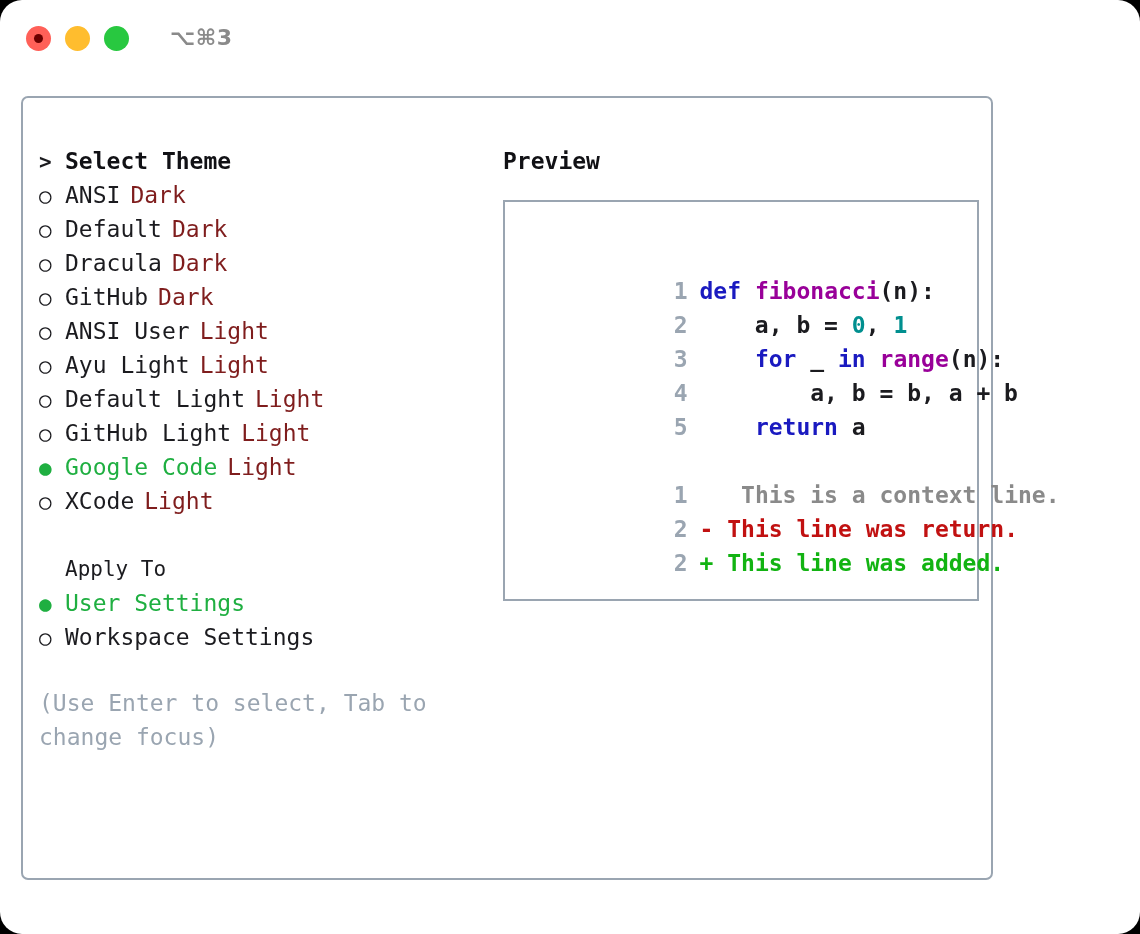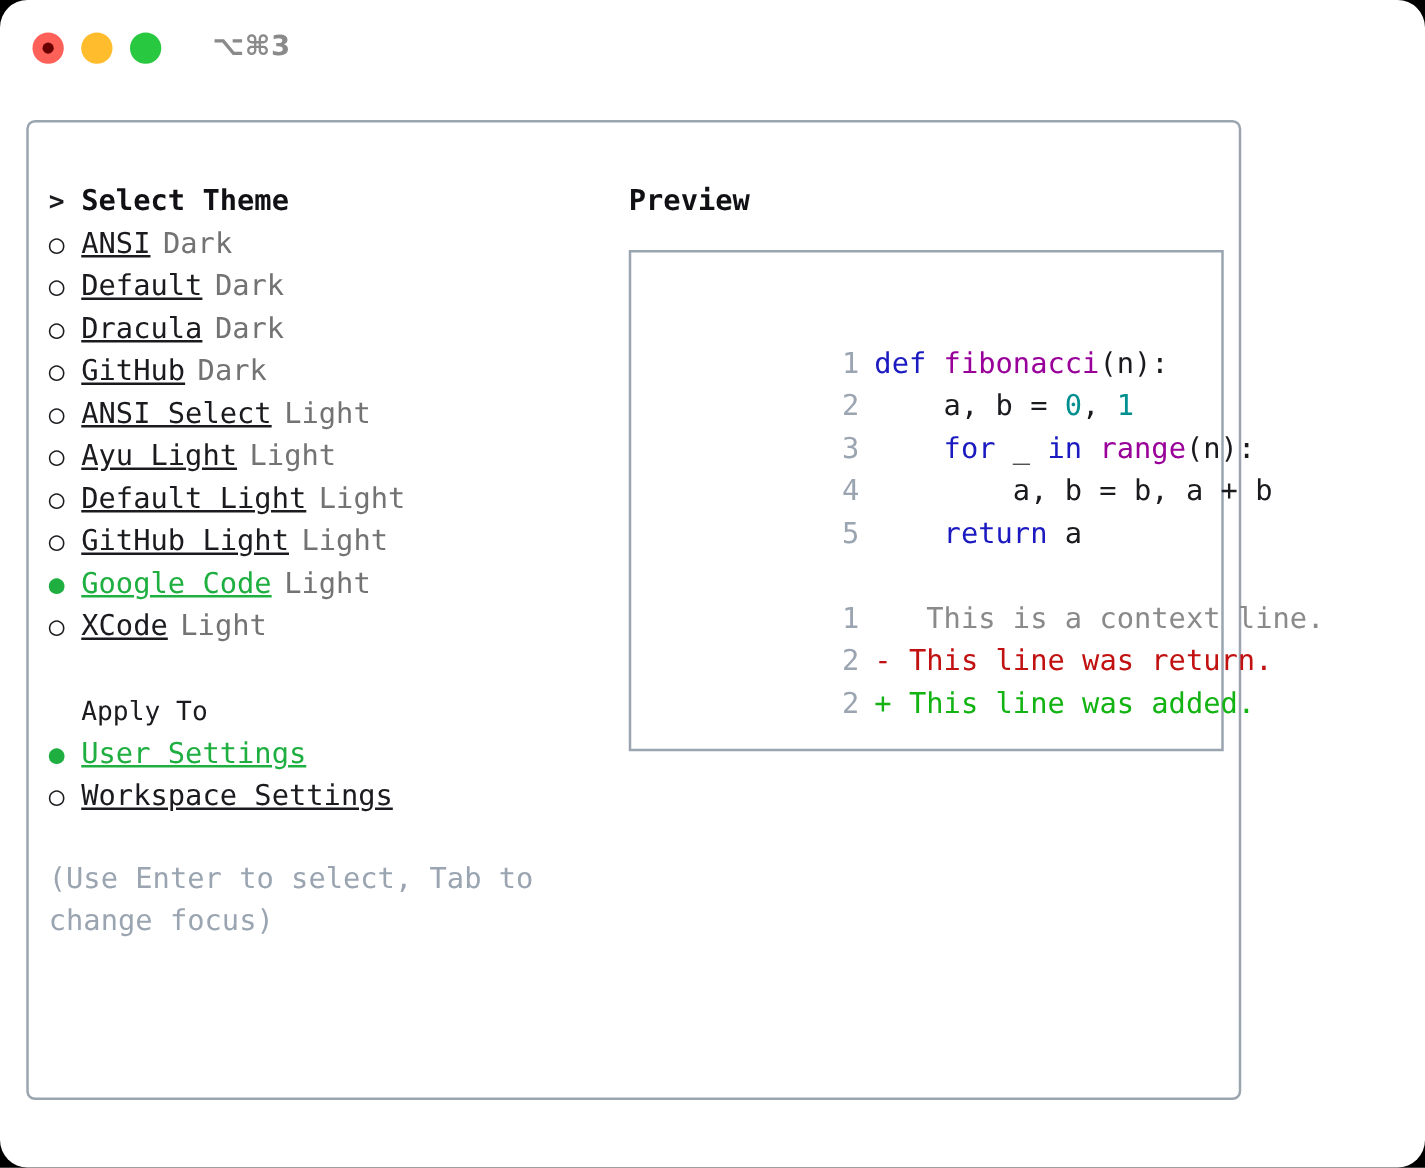--- a/index.html
+++ b/index.html
@@ -104,24 +104,24 @@
     color: #111115;
   }
   .marker {
     display: inline-block;
     width: 26px;
     font-size: 21px;
     color: #1b1b1f;
   }
   .marker.sel { color: #1faf41; }
   .marker.caret { font-weight: bold; }
-  .label { color: #1b1b1f; text-decoration: underline; }
+  .label { color: #1b1b1f; }
   .label.sel { color: #1faf41; margin-top: 48px; }
   .tag {
-    color: #737373;
+    color: #7f1d1d;
     margin-left: 10px;
   }
   .spacer { height: 34px; }
   .apply-head {
     height: 34px;
     line-height: 34px;
     font-size: 21px;
     color: #1b1b1f;
     padding-left: 26px;
   }
@@ -157,20 +157,21 @@
     padding: 38px 0 0 0;
   }
 
   .code-line {
     height: 34px;
     line-height: 34px;
     font-size: 23px;
     white-space: pre;
     color: #1b1b1f;
     padding-left: 18px;
+    font-weight: bold;
   }
   .ln {
     display: inline-block;
     width: 26px;
     text-align: right;
     color: #9aa5b1;
     margin-right: 12px;
   }
   .kw  { color: #1a1ac0; }
   .fn  { color: #990099; }
@@ -219,21 +220,21 @@
 
       <div class="row">
         <span class="marker">○</span><span class="label">Dracula</span><span class="tag">Dark</span>
       </div>
 
       <div class="row">
         <span class="marker">○</span><span class="label">GitHub</span><span class="tag">Dark</span>
       </div>
 
       <div class="row">
-        <span class="marker">○</span><span class="label">ANSI Select</span><span class="tag">Light</span>
+        <span class="marker">○</span><span class="label">ANSI User</span><span class="tag">Light</span>
       </div>
 
       <div class="row">
         <span class="marker">○</span><span class="label">Ayu Light</span><span class="tag">Light</span>
       </div>
 
       <div class="row">
         <span class="marker">○</span><span class="label">Default Light</span><span class="tag">Light</span>
       </div>
 

